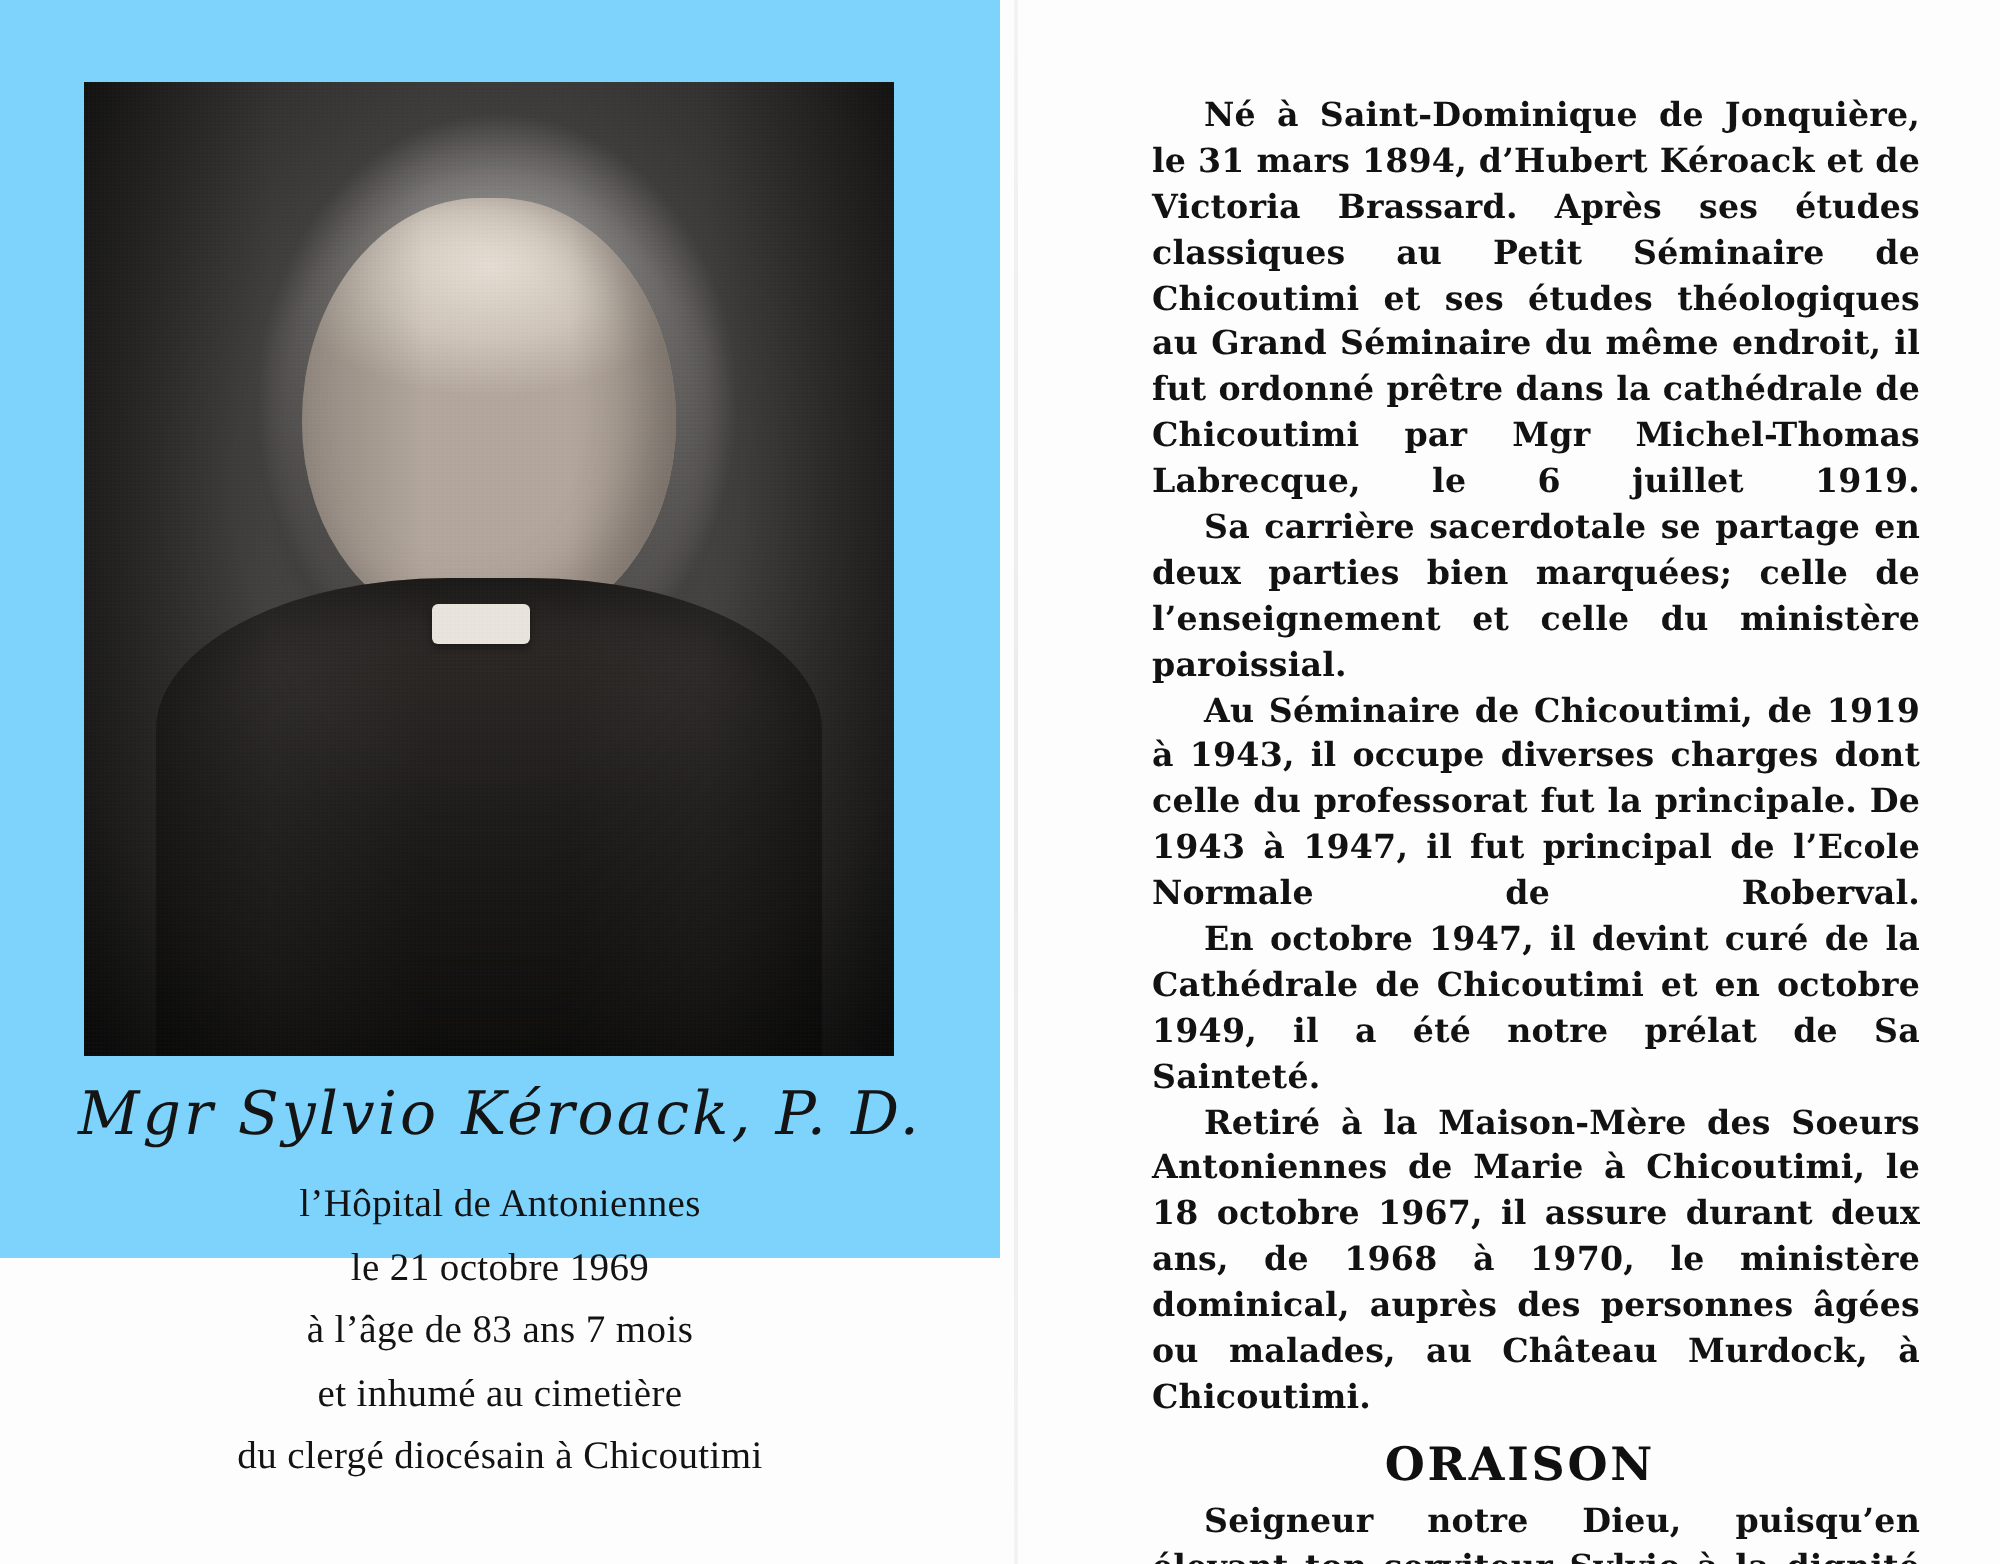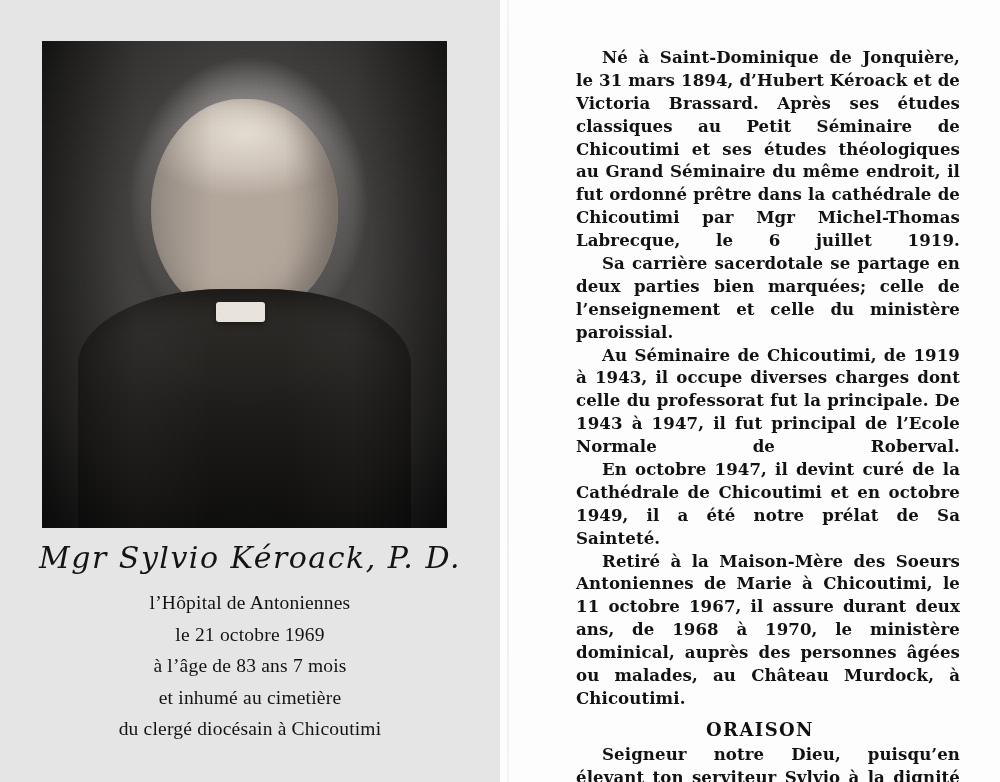--- a/index.html
+++ b/index.html
@@ -20,22 +20,22 @@
     height: 782px;
     background: #fdfdfd;
   }
 
   
   .left-panel {
     position: absolute;
     left: 0;
     top: 0;
     width: 500px;
-    height: 782px;
-    background: #e5e5e5;
+    height: 629px;
+    background: #7dd3fc;
   }
   .portrait-frame {
     position: absolute;
     left: 42px;
     top: 41px;
     width: 405px;
     height: 487px;
     background: #2b2b2b;
     overflow: hidden;
   }
@@ -146,21 +146,21 @@
     letter-spacing: 0.1px;
     color: #121212;
     font-weight: 700;
     text-indent: 26px;
   }
   .right-panel p.last-free {
     text-align-last: left;
   }
   .oraison-title {
     font-family: "DejaVu Serif", serif;
-    font-size: 18px;
+    font-size: 23px;
     font-weight: 700;
     text-align: center;
     letter-spacing: 1.4px;
     margin: 9px 0 3px 0;
     color: #101010;
   }
   .fold {
     position: absolute;
     left: 507px;
     top: 0;
@@ -197,18 +197,18 @@
     </div>
   </div>
 
   <div class="fold"></div>
 
   <div class="right-panel">
     <p>Né à Saint-Dominique de Jonquière, le 31 mars 1894, d’Hubert Kéroack et de Victoria Brassard. Après ses études classiques au Petit Séminaire de Chicoutimi et ses études théologiques au Grand Séminaire du même endroit, il fut ordonné prêtre dans la cathédrale de Chicoutimi par Mgr Michel-Thomas Labrecque, le 6 juillet 1919.</p>
     <p>Sa carrière sacerdotale se partage en deux parties bien marquées; celle de l’enseignement et celle du ministère paroissial.</p>
     <p>Au Séminaire de Chicoutimi, de 1919 à 1943, il occupe diverses charges dont celle du professorat fut la principale. De 1943 à 1947, il fut principal de l’Ecole Normale de Roberval.</p>
     <p>En octobre 1947, il devint curé de la Cathédrale de Chicoutimi et en octobre 1949, il a été notre prélat de Sa Sainteté.</p>
-    <p>Retiré à la Maison-Mère des Soeurs Antoniennes de Marie à Chicoutimi, le 11 octobre 1967, il assure durant deux ans, de 1968 à 1970, le ministère dominical, auprès des personnes âgées ou malades, au Château Murdock, à Chicoutimi.</p>
+    <p>Retiré à la Maison-Mère des Soeurs Antoniennes de Marie à Chicoutimi, le 18 octobre 1967, il assure durant deux ans, de 1968 à 1970, le ministère dominical, auprès des personnes âgées ou malades, au Château Murdock, à Chicoutimi.</p>
     <div class="oraison-title">ORAISON</div>
     <p class="last-free">Seigneur notre Dieu, puisqu’en élevant ton serviteur Sylvio à la dignité de prêtre, tu lui as donné de continuer le sacerdoce des apôtres, permets qu’il soit associé à leur bonheur éternel. Par Notre-Seigneur Jésus-Christ.</p>
   </div>
 
 </div>
 
 </body></html>

